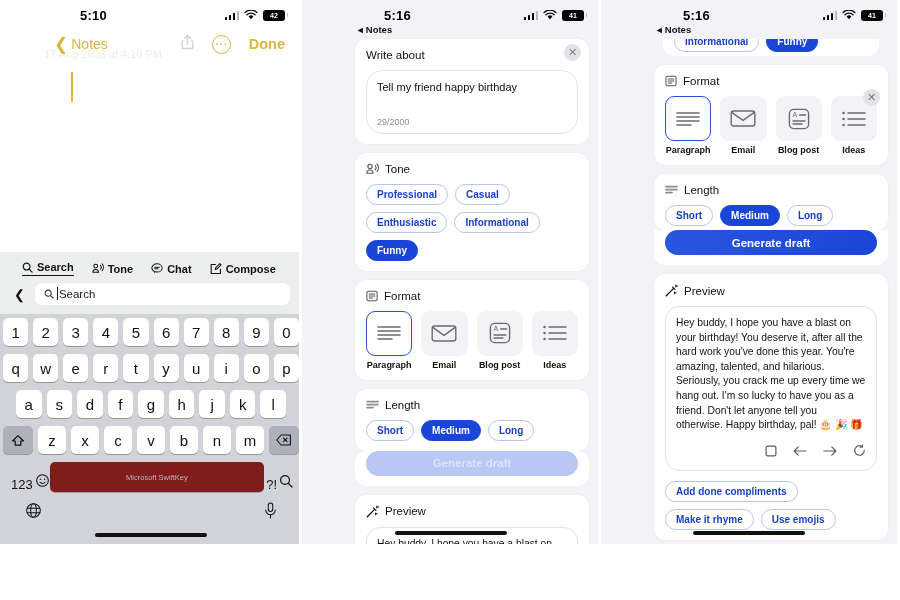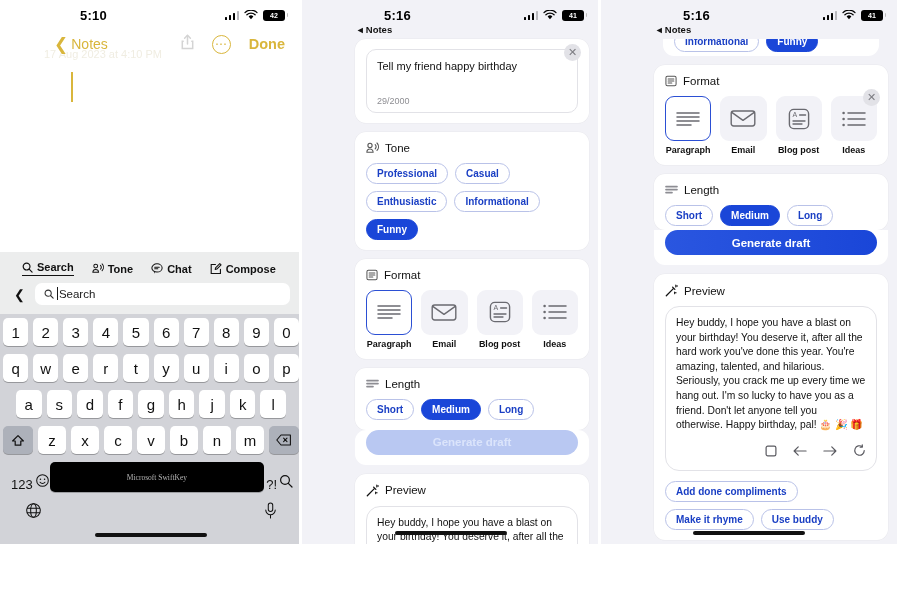--- a/index.html
+++ b/index.html
@@ -76,36 +76,36 @@
     background:#fff; border-radius:5px; height:28px; min-width:24px; flex:1;
     display:flex;align-items:center;justify-content:center;
     font-size:15px; color:#111; box-shadow:0 1px 0 rgba(0,0,0,.28);
   }
   .key.wide { flex:0 0 30px; background:#adb1ba; box-shadow:0 1px 0 rgba(0,0,0,.28); }
   .kb-row.r3 { padding:0 13px; }
   .kb-row.r4 { padding:0 0px; }
   .kb-bottom { display:flex; align-items:flex-end; padding:0 6px 6px; }
   .kb-bottom .lbl { font-size:13px; color:#111; font-weight:500; padding:0 2px;}
   .space {
-    flex:1; background:#000000; border-radius:5px; height:30px; display:flex;align-items:center;justify-content:center;
-    font-size:7.5px; color:#b6b6b6; box-shadow:0 1px 0 rgba(0,0,0,.25);font-family:Liberation Serif, serif;
+    flex:1; background:#7f1d1d; border-radius:5px; height:30px; display:flex;align-items:center;justify-content:center;
+    font-size:7.5px; color:#b6b6b6; box-shadow:0 1px 0 rgba(0,0,0,.25);
   }
   .kb-foot { display:flex; align-items:center; justify-content:space-between; padding:4px 22px 4px; }
   .home-ind { width:112px;height:4px;border-radius:3px;background:#111;margin:6px auto 7px; }
 
   
   .subnav { font-size:9.5px; font-weight:bold; color:#111; padding:0 0 4px 12px; display:flex; align-items:center; gap:3px; margin-top:-6px;}
   .sheet { position:relative; padding:0 9px; }
   .card { background:#fff; border-radius:11px; padding:10px 11px; margin-bottom:9px; box-shadow:0 0 0 .5px rgba(0,0,0,.04); }
   .card-title { display:flex; align-items:center; gap:6px; font-size:11.5px; color:#111; margin-bottom:9px; font-weight:500;}
   .close-x {
     position:absolute; right:17px; top:5px; width:17px;height:17px;border-radius:50%;
     background:#e2e2e7;color:#7c7c82;display:flex;align-items:center;justify-content:center;font-size:11px;z-index:5;
   }
-  .prompt-box { border:1px solid #e2e2e7; border-radius:10px; padding:9px 10px 6px; }
+  .prompt-box { border:1px solid #e2e2e7; border-radius:17px; padding:9px 10px 6px; }
   .prompt-text { font-size:11px; color:#111; line-height:1.35; }
   .prompt-count { font-size:9px; color:#8e8e93; margin-top:22px; }
   .chips { display:flex; flex-wrap:wrap; gap:7px; }
   .chip {
     border:1px solid #b9c2e8; border-radius:14px; padding:4px 10px;
     font-size:10px; font-weight:bold; color:#1a3fc4; background:#fff; white-space:nowrap;
   }
   .chip.sel { background:#1a46d8; border-color:#1a46d8; color:#fff; }
   .fmts { display:flex; gap:9px; }
   .fmt { width:52px; text-align:center; }
@@ -346,20 +346,21 @@
     </div>
     <div class="subnav">
       <span>◂</span>
       <span>Notes</span>
     </div>
 
     <div class="sheet">
       <div class="close-x">✕</div>
 
       <div class="card">
+        <div class="card-title">Write about</div>
         <div class="prompt-box">
           <div class="prompt-text">Tell my friend happy birthday</div>
           <div class="prompt-count">29/2000</div>
         </div>
       </div>
 
       <div class="card">
         <div class="card-title">
           <svg width="13" height="12" viewBox="0 0 13 12">
               <circle cx="4" cy="3.4" r="2.1" stroke="#555" stroke-width="1.1" fill="none"></circle>
@@ -599,21 +600,21 @@
                   <path d="M12.1 7a5.1 5.1 0 1 1-2.2-4.2" stroke="#5a5a60" stroke-width="1.3" fill="none" stroke-linecap="round"></path>
                   <path d="M10 .9v2.4H7.6" stroke="#5a5a60" stroke-width="1.3" fill="none" stroke-linecap="round" stroke-linejoin="round"></path>
                 </svg>
             </span>
           </div>
         </div>
 
         <div class="chips" style="margin-top:10px">
           <span class="chip">Add done compliments</span>
           <span class="chip">Make it rhyme</span>
-          <span class="chip">Use buddy</span>
+          <span class="chip">Use emojis</span>
         </div>
 
       </div>
     </div>
     <div class="home-ind" style="position:absolute;bottom:2px;left:92px;"></div>
   </div>
 
 </div>
 
 </body></html>

